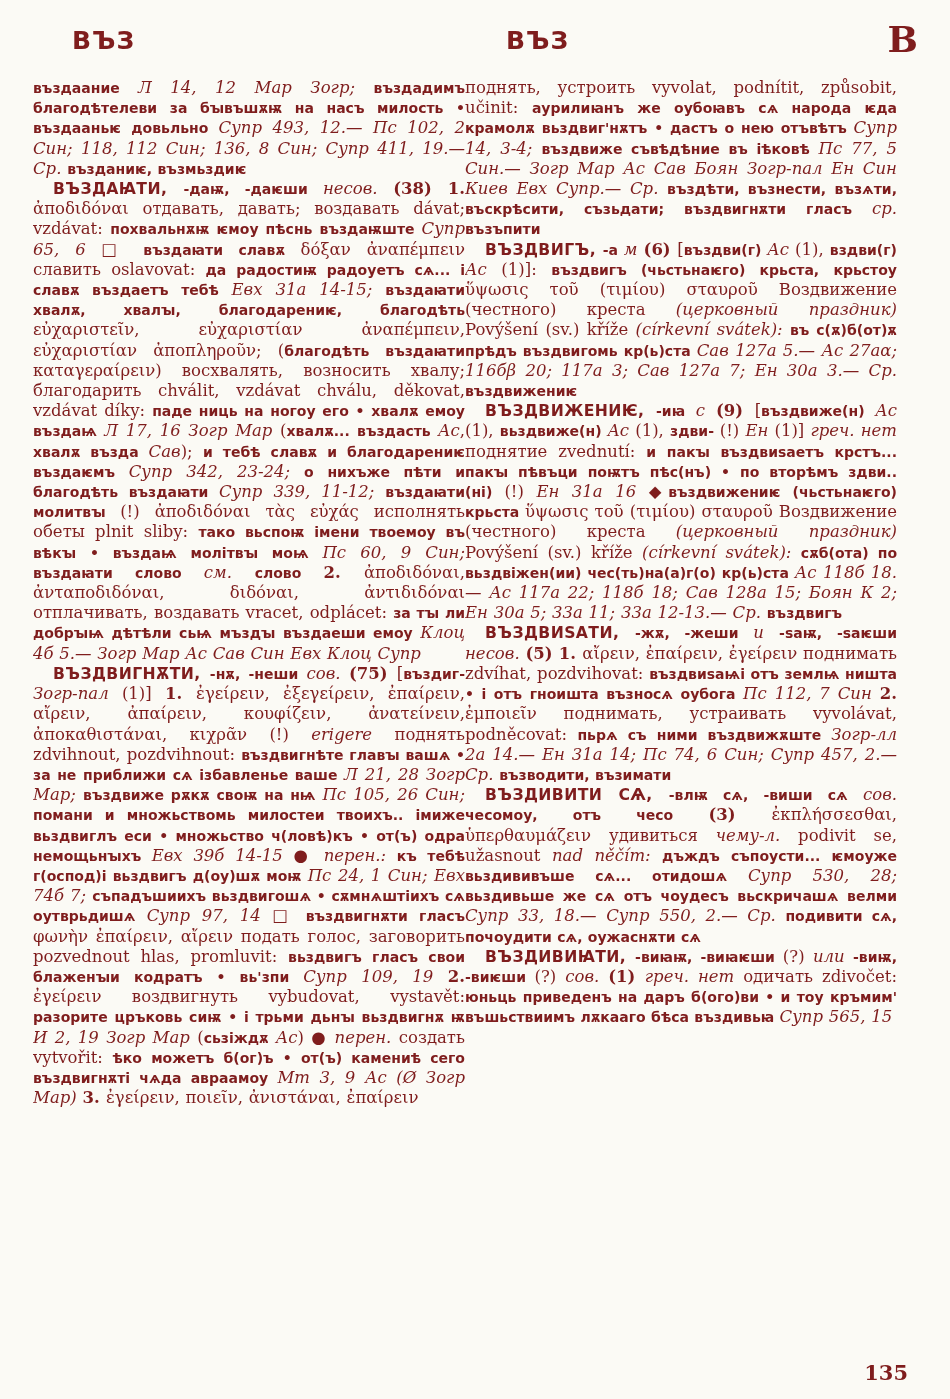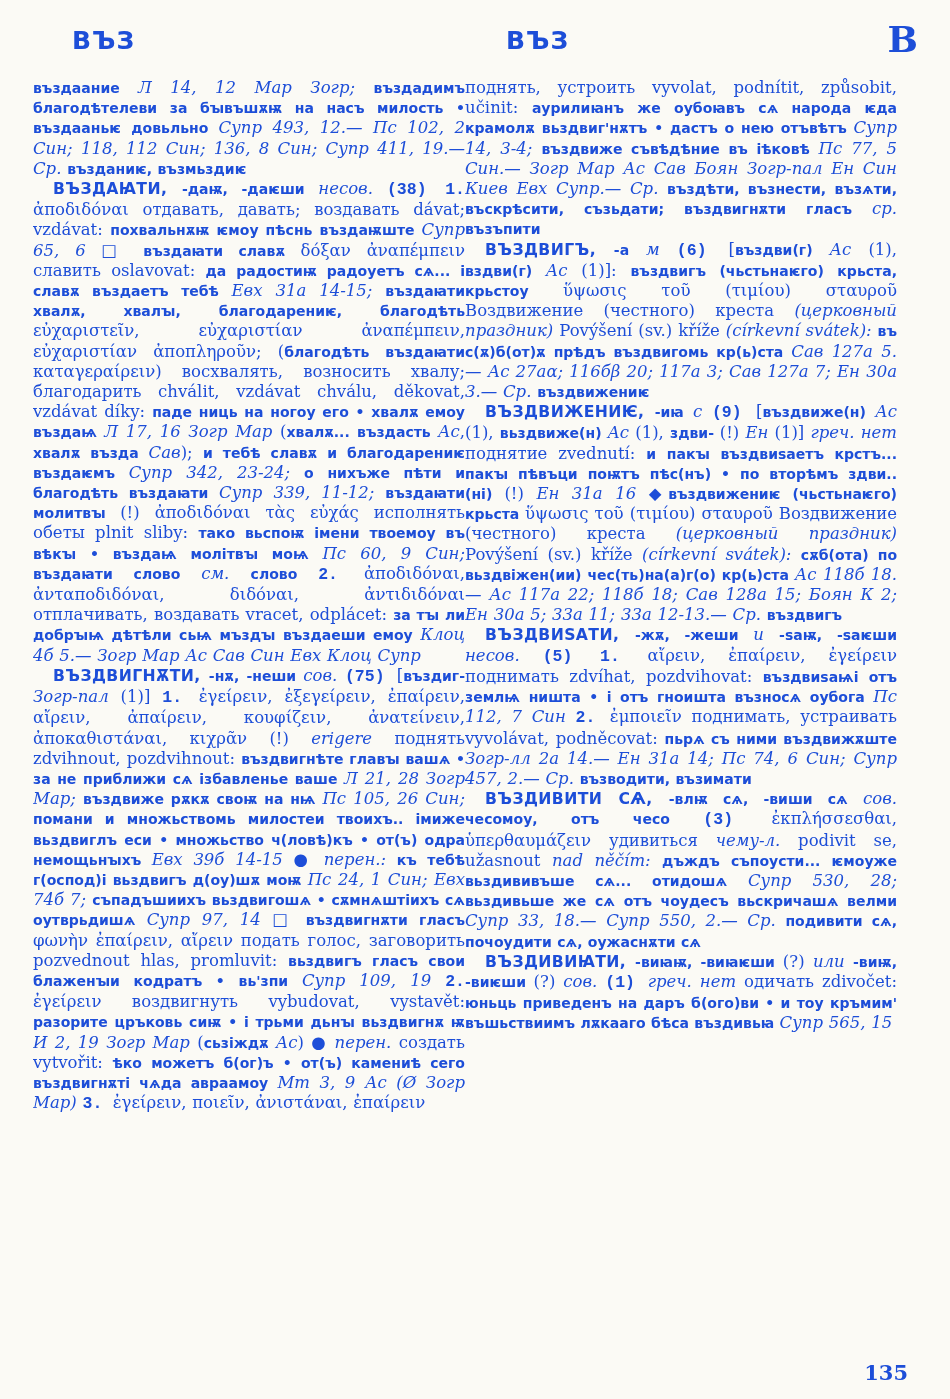--- a/index.html
+++ b/index.html
@@ -1,33 +1,33 @@
 <!DOCTYPE html>
 <html><head>
 <meta charset="utf-8">
 <style>
   html,body{margin:0;padding:0;background:#d8d5cd;}
   .page{position:relative;width:950px;height:1399px;margin:0 auto;background:#fbfaf5;
-        color:#1d4ed8;font-family:"DejaVu Serif",serif;box-sizing:border-box;overflow:hidden;}
+        color:#7f1d1d;font-family:"DejaVu Serif",serif;box-sizing:border-box;overflow:hidden;}
   .running-head{position:absolute;top:24px;left:0;right:0;height:42px;}
   .guide{font-family:"DejaVu Sans",sans-serif;font-weight:700;font-size:25px;letter-spacing:1px;}
   .guide-left{position:absolute;left:72px;top:2px;}
   .guide-center{position:absolute;left:506px;top:2px;}
   .guide-right{position:absolute;right:32px;top:-6px;font-family:"DejaVu Serif",serif;
                font-weight:700;font-size:36px;letter-spacing:0;}
   .columns{position:absolute;top:78px;left:33px;width:884px;height:1292px;
            display:flex;overflow:hidden;}
   .col{width:432px;height:100%;overflow:hidden;}
   .para{margin:0;text-align:justify;font-size:16.5px;line-height:1.225;
         word-spacing:0.5px;}
   .para.indent{text-indent:20px;}
   .r-h{font-family:"DejaVu Sans",sans-serif;font-weight:800;font-size:0.95em;letter-spacing:0.4px;}
   .r-cs{font-family:"DejaVu Sans",sans-serif;font-weight:700;font-size:0.85em;}
   .r-it{font-style:italic;}
-  .r-b{font-weight:700;font-family:Liberation Mono, monospace;}
+  .r-b{font-weight:700;}
   .r-n{}
   .page-number{position:absolute;right:42px;bottom:14px;font-weight:700;font-size:21px;
                font-family:"DejaVu Serif",serif;margin-left:40px;}
 </style>
 </head>
 <body>
 
 <div class="page">
 
   <div class="running-head">

